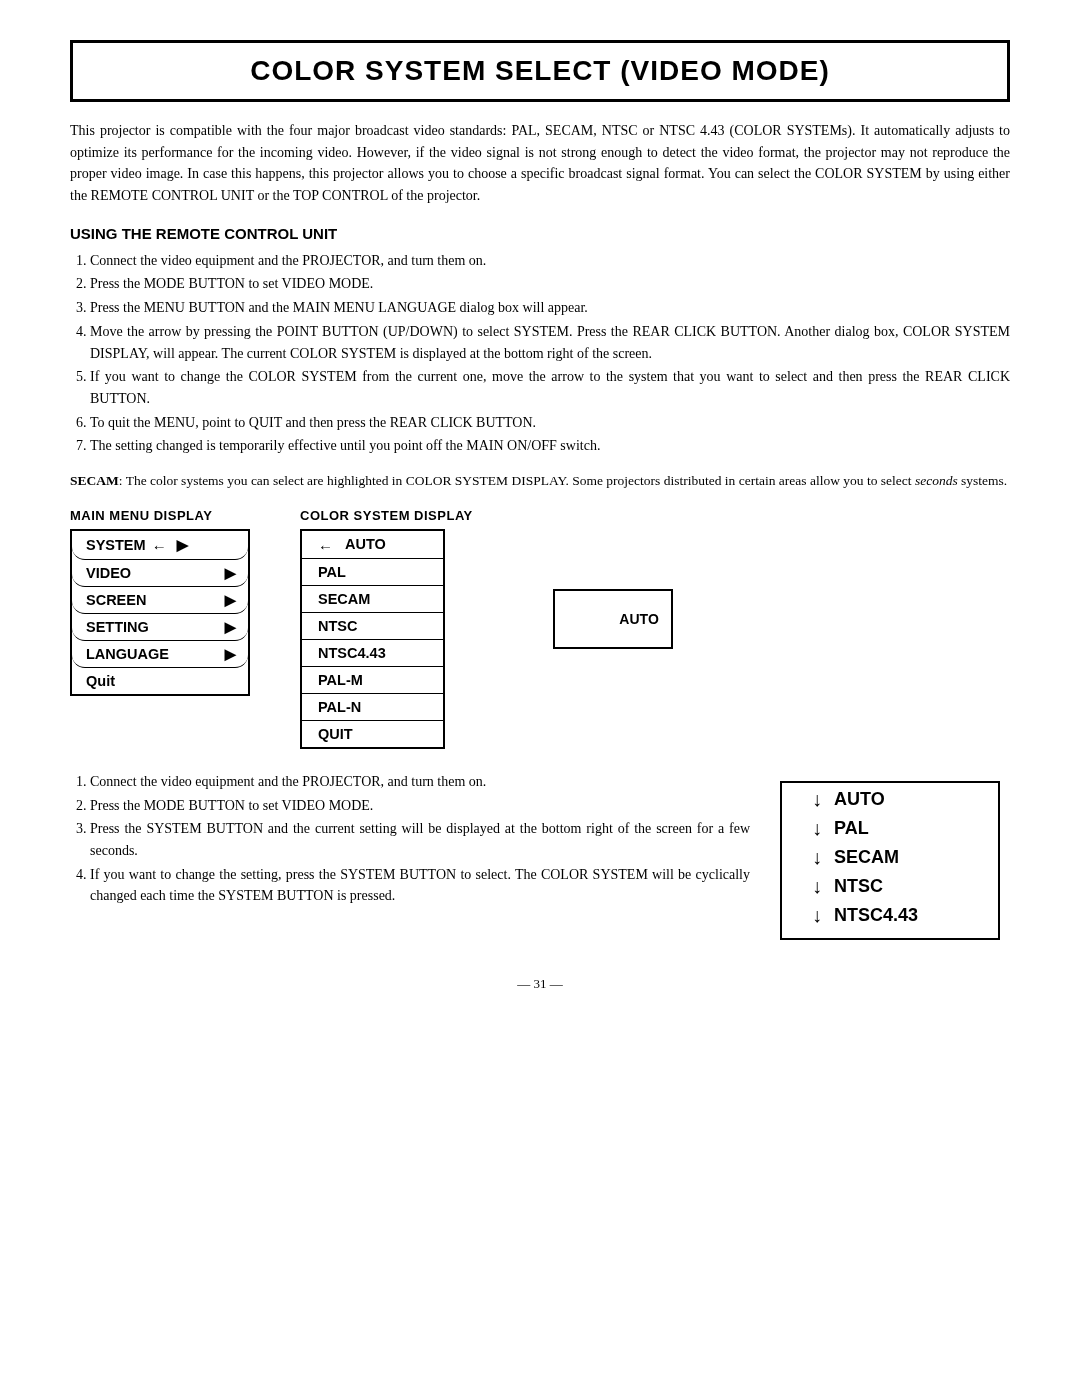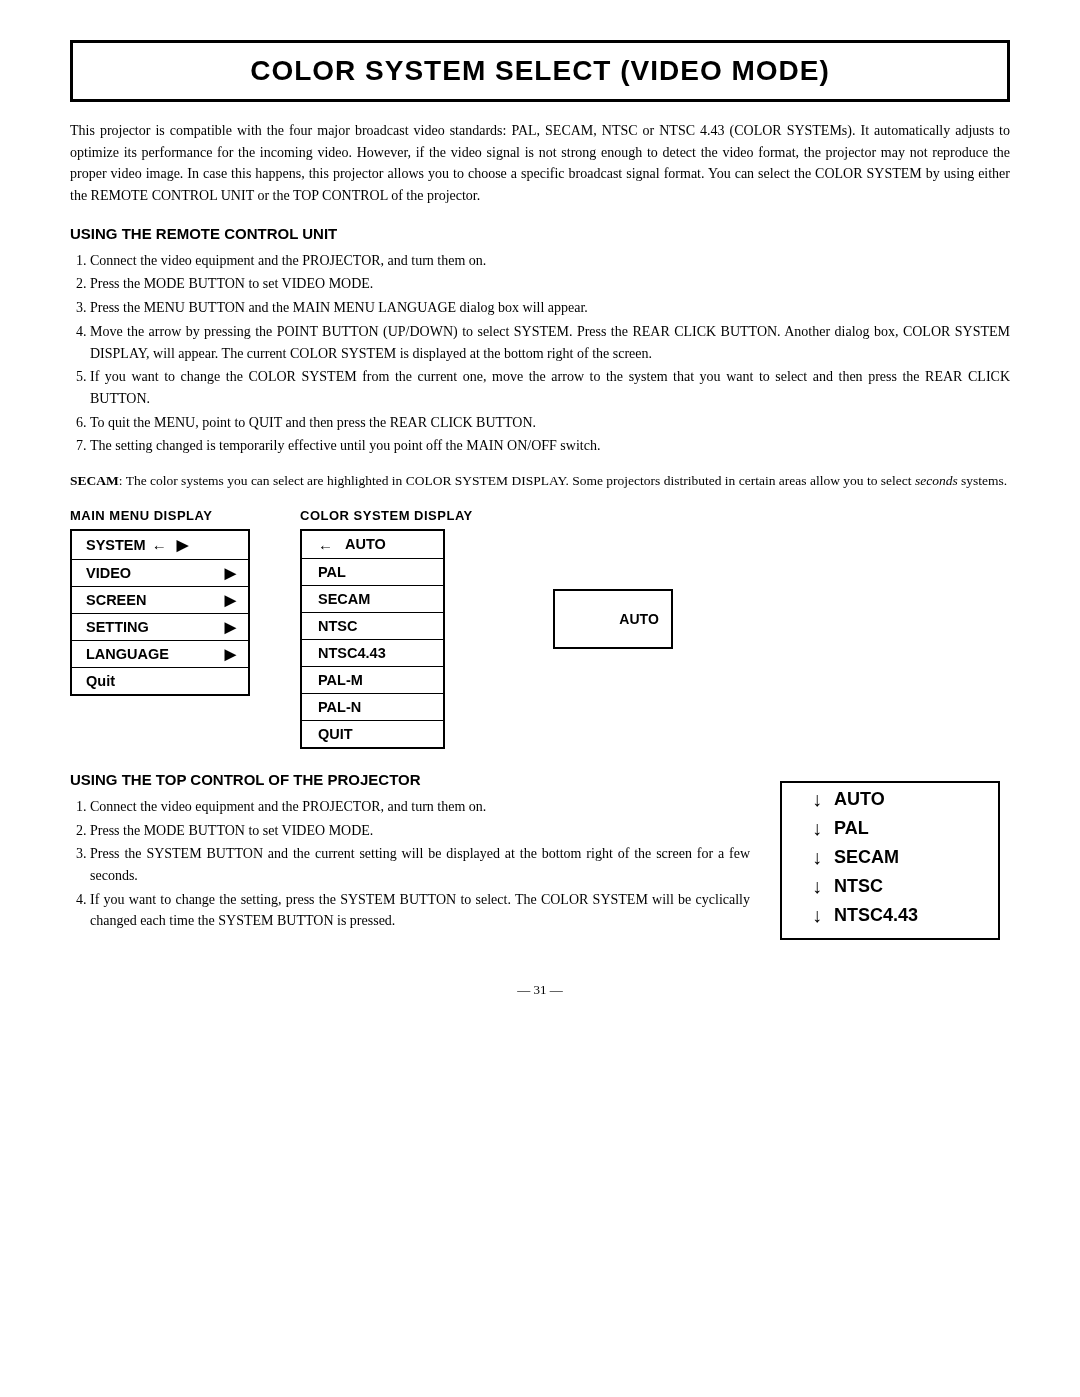--- a/index.html
+++ b/index.html
@@ -88,20 +88,21 @@
     .menu-item {
       display: flex;
       flex-direction: row;
       align-items: center;
       justify-content: space-between;
       padding: 5px 12px 5px 14px;
       border-bottom: 1px solid #000;
       font-size: 14.5px;
       font-weight: 700;
       font-family: Arial, Helvetica, sans-serif;
+      border-radius: 13px;
     }
     .menu-item:last-child {
       border-bottom: none;
     }
     .menu-item.has-left-arrow {
       justify-content: flex-start;
       gap: 6px;
     }
     
     .color-system-box {
@@ -277,21 +278,20 @@
   <div class="diagram-block" style="margin-left:50px;">
     <div class="diagram-label" style="color:transparent; user-select:none;">.</div>
     <div class="auto-small-box">
       <span>AUTO</span>
     </div>
   </div>
 </div>
 
 <div class="bottom-section">
   <div class="bottom-left">
-    <div class="section-heading">USING THE TOP CONTROL OF THE PROJECTOR</div>
     <ol class="numbered-list">
       <li>Connect the video equipment and the PROJECTOR, and turn them on.</li>
       <li>Press the MODE BUTTON to set VIDEO MODE.</li>
       <li>Press the SYSTEM BUTTON and the current setting will be displayed at the bottom right of the screen for a few seconds.</li>
       <li>If you want to change the setting, press the SYSTEM BUTTON to select. The COLOR SYSTEM will be cyclically changed each time the SYSTEM BUTTON is pressed.</li>
     </ol>
   </div>
 
   <div class="bottom-right">
     <div class="cycle-box">

